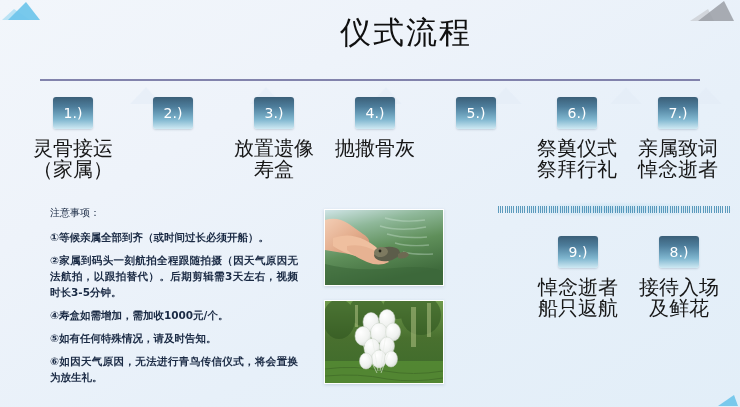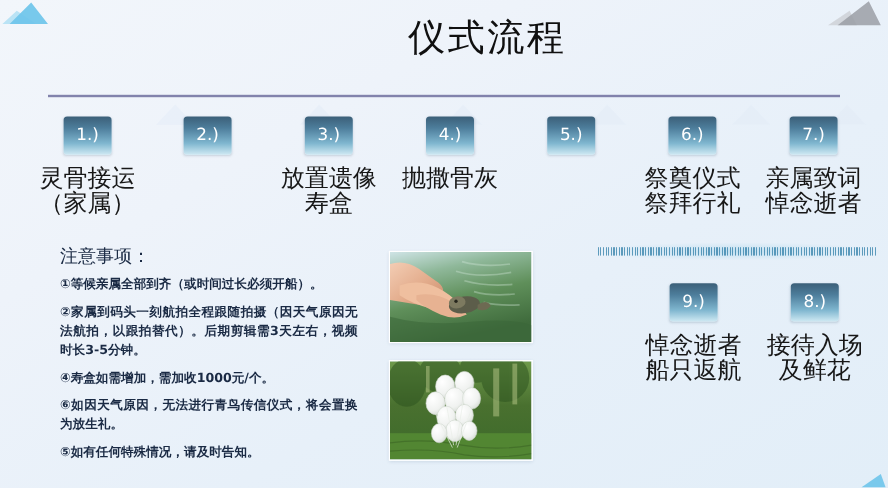--- a/index.html
+++ b/index.html
@@ -182,21 +182,21 @@
   .notes {
     position: absolute;
     left: 50px;
     top: 205px;
     width: 248px;
     font-size: 10.5px;
     line-height: 16px;
     color: #1a2a44;
   }
   .notes-title {
-    font-size: 15px;
+    font-size: 10px;
     line-height: 16px;
     margin-bottom: 8px;
     color: #1a2a44;
     font-weight: 500;
   }
   .note-item {
     margin-bottom: 7px;
     text-align: justify;
     text-justify: inter-ideograph;
     font-weight: bold;
@@ -289,22 +289,22 @@
     <div class="badge">8.)</div>
     <div class="step-label">接待入场
 及鲜花</div>
   </div>
 
   <div class="notes">
     <div class="notes-title">注意事项：</div>
     <div class="note-item">①等候亲属全部到齐（或时间过长必须开船）。</div>
     <div class="note-item">②家属到码头一刻航拍全程跟随拍摄（因天气原因无法航拍，以跟拍替代）。后期剪辑需3天左右，视频时长3-5分钟。</div>
     <div class="note-item">④寿盒如需增加，需加收1000元/个。</div>
+    <div class="note-item">⑤如有任何特殊情况，请及时告知。</div>
     <div class="note-item">⑥如因天气原因，无法进行青鸟传信仪式，将会置换为放生礼。</div>
-    <div class="note-item">⑤如有任何特殊情况，请及时告知。</div>
   </div>
 
   <div class="photo" id="photo-release">
     <svg viewBox="0 0 118 75" preserveAspectRatio="none">
       <defs>
         <linearGradient id="waterG" x1="0" y1="0" x2="0.35" y2="1">
           <stop offset="0%" stop-color="#cfe4e6"></stop>
           <stop offset="28%" stop-color="#8fb89a"></stop>
           <stop offset="60%" stop-color="#5f8f5a"></stop>
           <stop offset="100%" stop-color="#3f6b3c"></stop>

